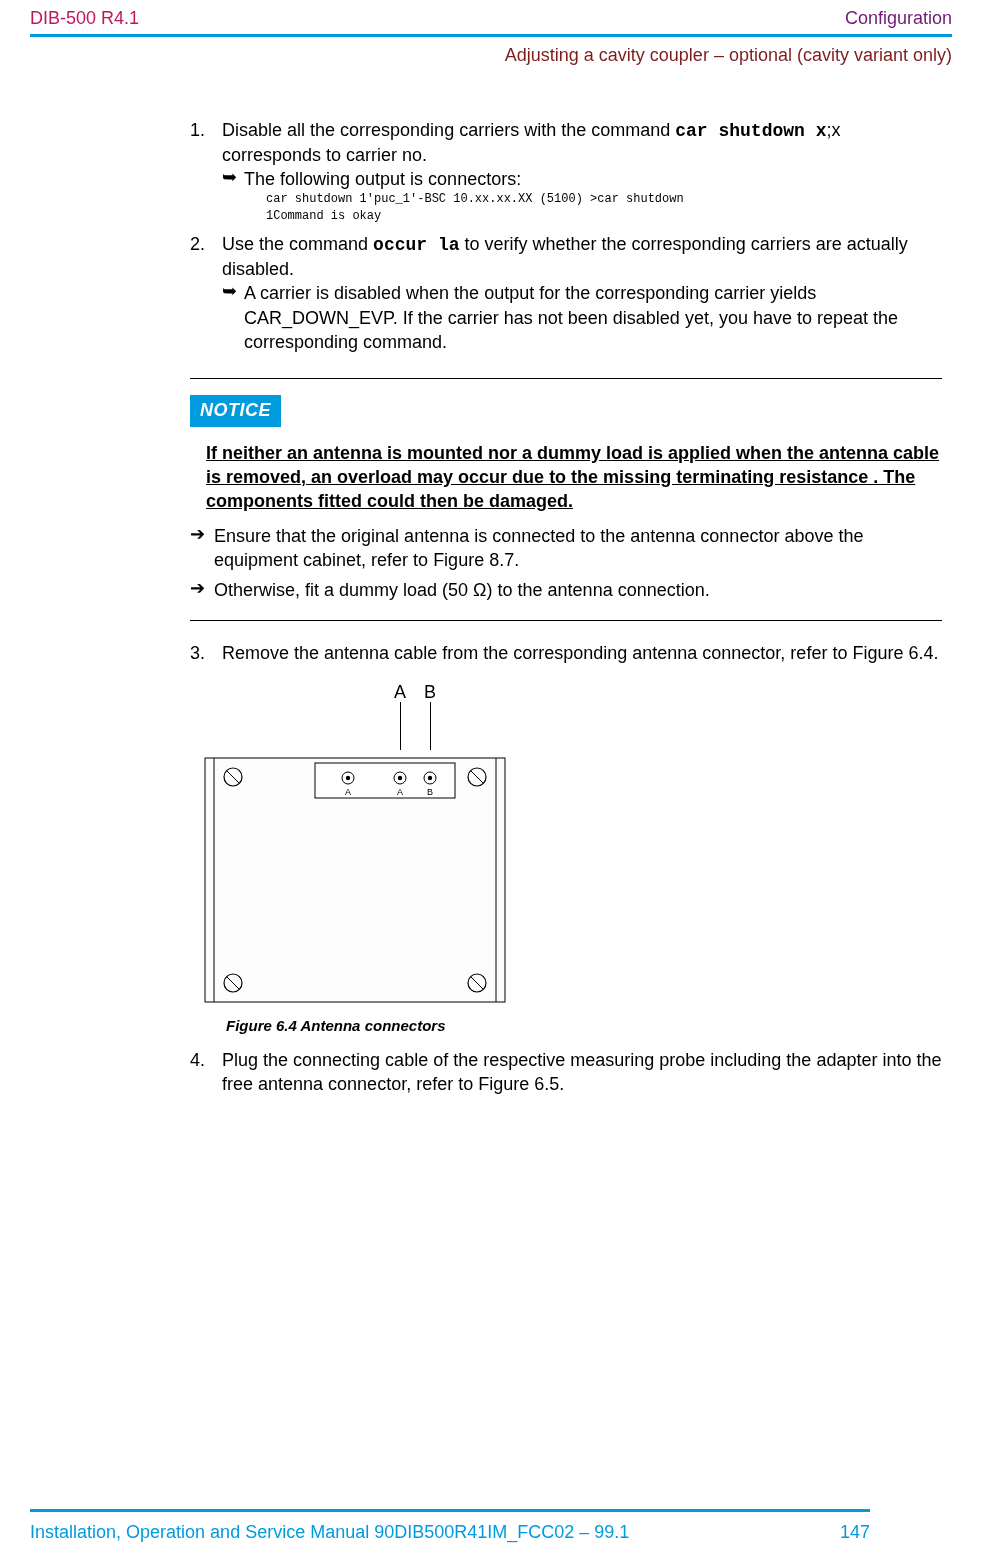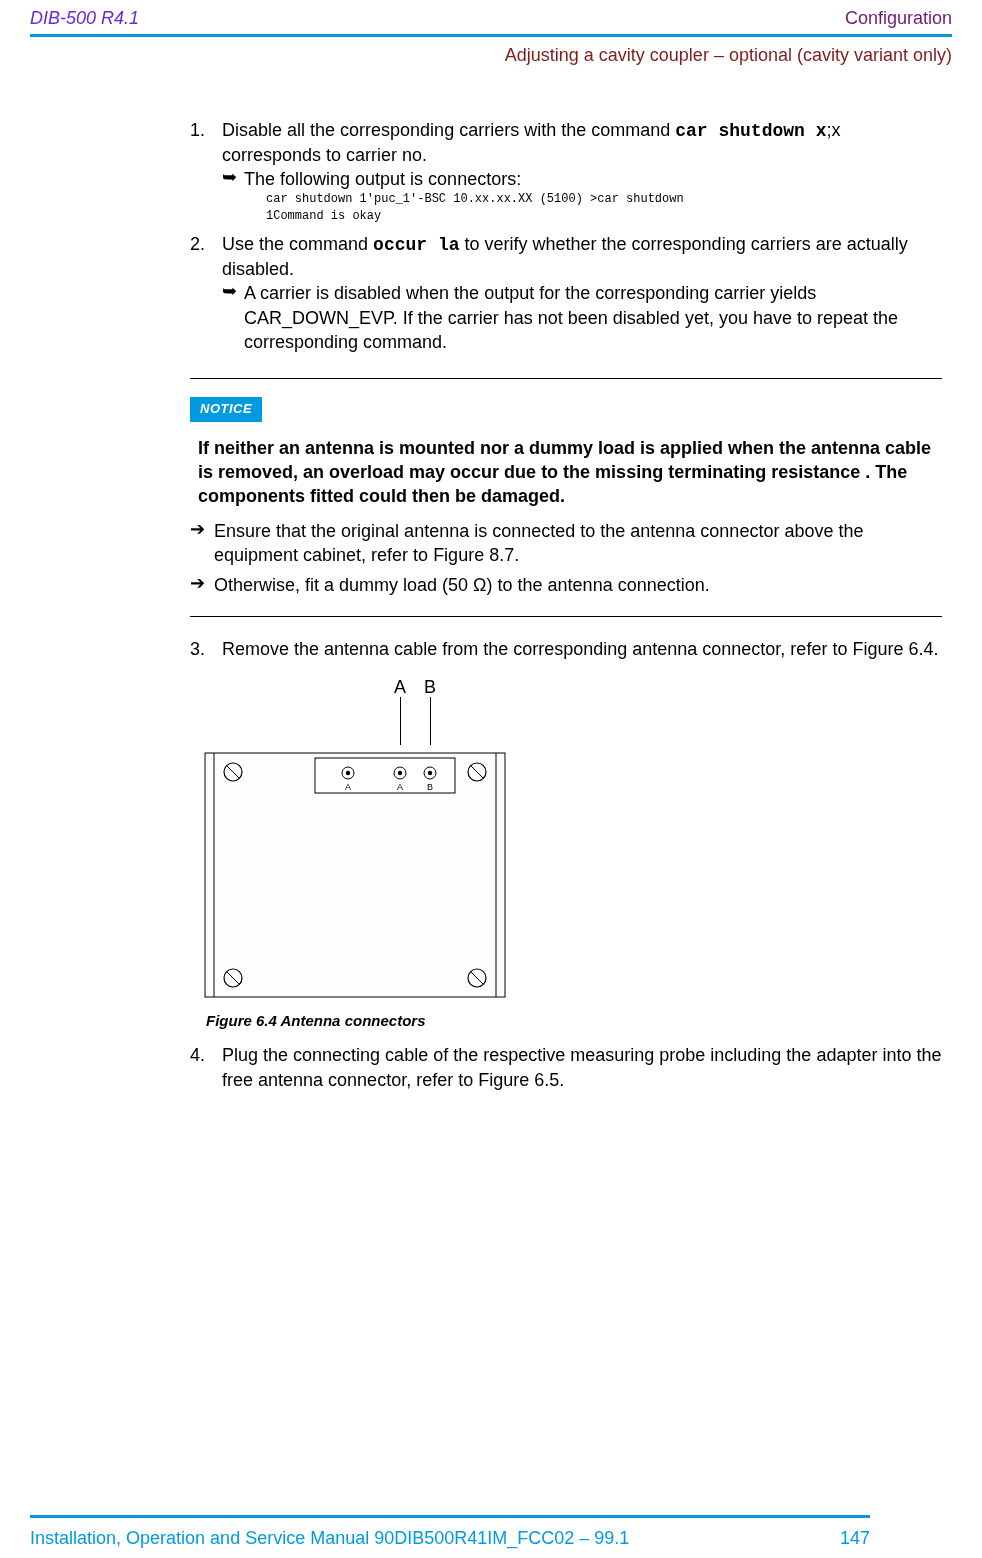--- a/index.html
+++ b/index.html
@@ -19,21 +19,21 @@
     box-sizing: border-box;
     padding: 0 30px;
   }
   
   .header-row {
     display: flex;
     justify-content: space-between;
     padding-top: 6px;
     font-size: 18px;
   }
-  .header-left { color: #6d28d9; font-style: italic; }
+  .header-left { color: #be185d; }
   .header-right { color: #701a75; }
   .header-rule {
     height: 3px;
     background: #009bdf;
     margin-top: 4px;
   }
   .sub-header {
     text-align: right;
     color: #7f1d1d;
     font-size: 18px;
@@ -85,28 +85,29 @@
   .notice-sep {
     border-top: 1px solid #000;
     margin: 20px 0 16px 0;
   }
   .notice-badge {
     display: inline-block;
     background: #009bdf;
     color: #ffffff;
     font-weight: bold;
     font-style: italic;
-    font-size: 13px;
+    font-size: 18px;
     padding: 3px 10px 4px 10px;
     letter-spacing: 0.5px;
     margin-bottom: 10px;
   }
   .notice-text {
     font-weight: bold;
-    margin: 4px 0 10px 8px;
+    margin: 4px 0 10px 16px;
+    text-decoration: underline;
   }
   .bullet-row {
     display: flex;
     margin: 6px 0;
   }
   .bullet-row .marker {
     flex: 0 0 24px;
     font-size: 18px;
     line-height: 1.2;
   }
@@ -146,21 +147,21 @@
     font-size: 15px;
     margin-top: 6px;
   }
   
   .footer {
     position: absolute;
     bottom: 0;
     left: 0;
     width: 900px;
     box-sizing: border-box;
-    padding: 0 30px 8px 30px;
+    padding: 0 30px 14px 30px;
   }
   .footer-rule {
     height: 3px;
     background: #009bdf;
     margin-bottom: 8px;
   }
   .footer-row {
     display: flex;
     justify-content: space-between;
     color: #009bdf;
@@ -261,21 +262,21 @@
         <circle cx="210" cy="28" r="6" fill="none" stroke="#000" stroke-width="1"></circle>
         <circle cx="210" cy="28" r="2.2" fill="#000"></circle>
         <circle cx="240" cy="28" r="6" fill="none" stroke="#000" stroke-width="1"></circle>
         <circle cx="240" cy="28" r="2.2" fill="#000"></circle>
 
         <text x="158" y="45" font-size="9" text-anchor="middle" fill="#000">A</text>
         <text x="210" y="45" font-size="9" text-anchor="middle" fill="#000">A</text>
         <text x="240" y="45" font-size="9" text-anchor="middle" fill="#000">B</text>
       </svg>
 
-      <div class="fig-caption" style="margin-left:16px;">Figure 6.4 Antenna connectors</div>
+      <div class="fig-caption" style="margin-left:36px;">Figure 6.4 Antenna connectors</div>
     </div>
 
     
     <div class="list-num" style="margin-top:12px;">
       <div class="marker">4.</div>
       <div class="body">Plug the connecting cable of the respective measuring probe including the adapter into the free antenna connector, refer to Figure 6.5.</div>
     </div>
 
   </div>
 

